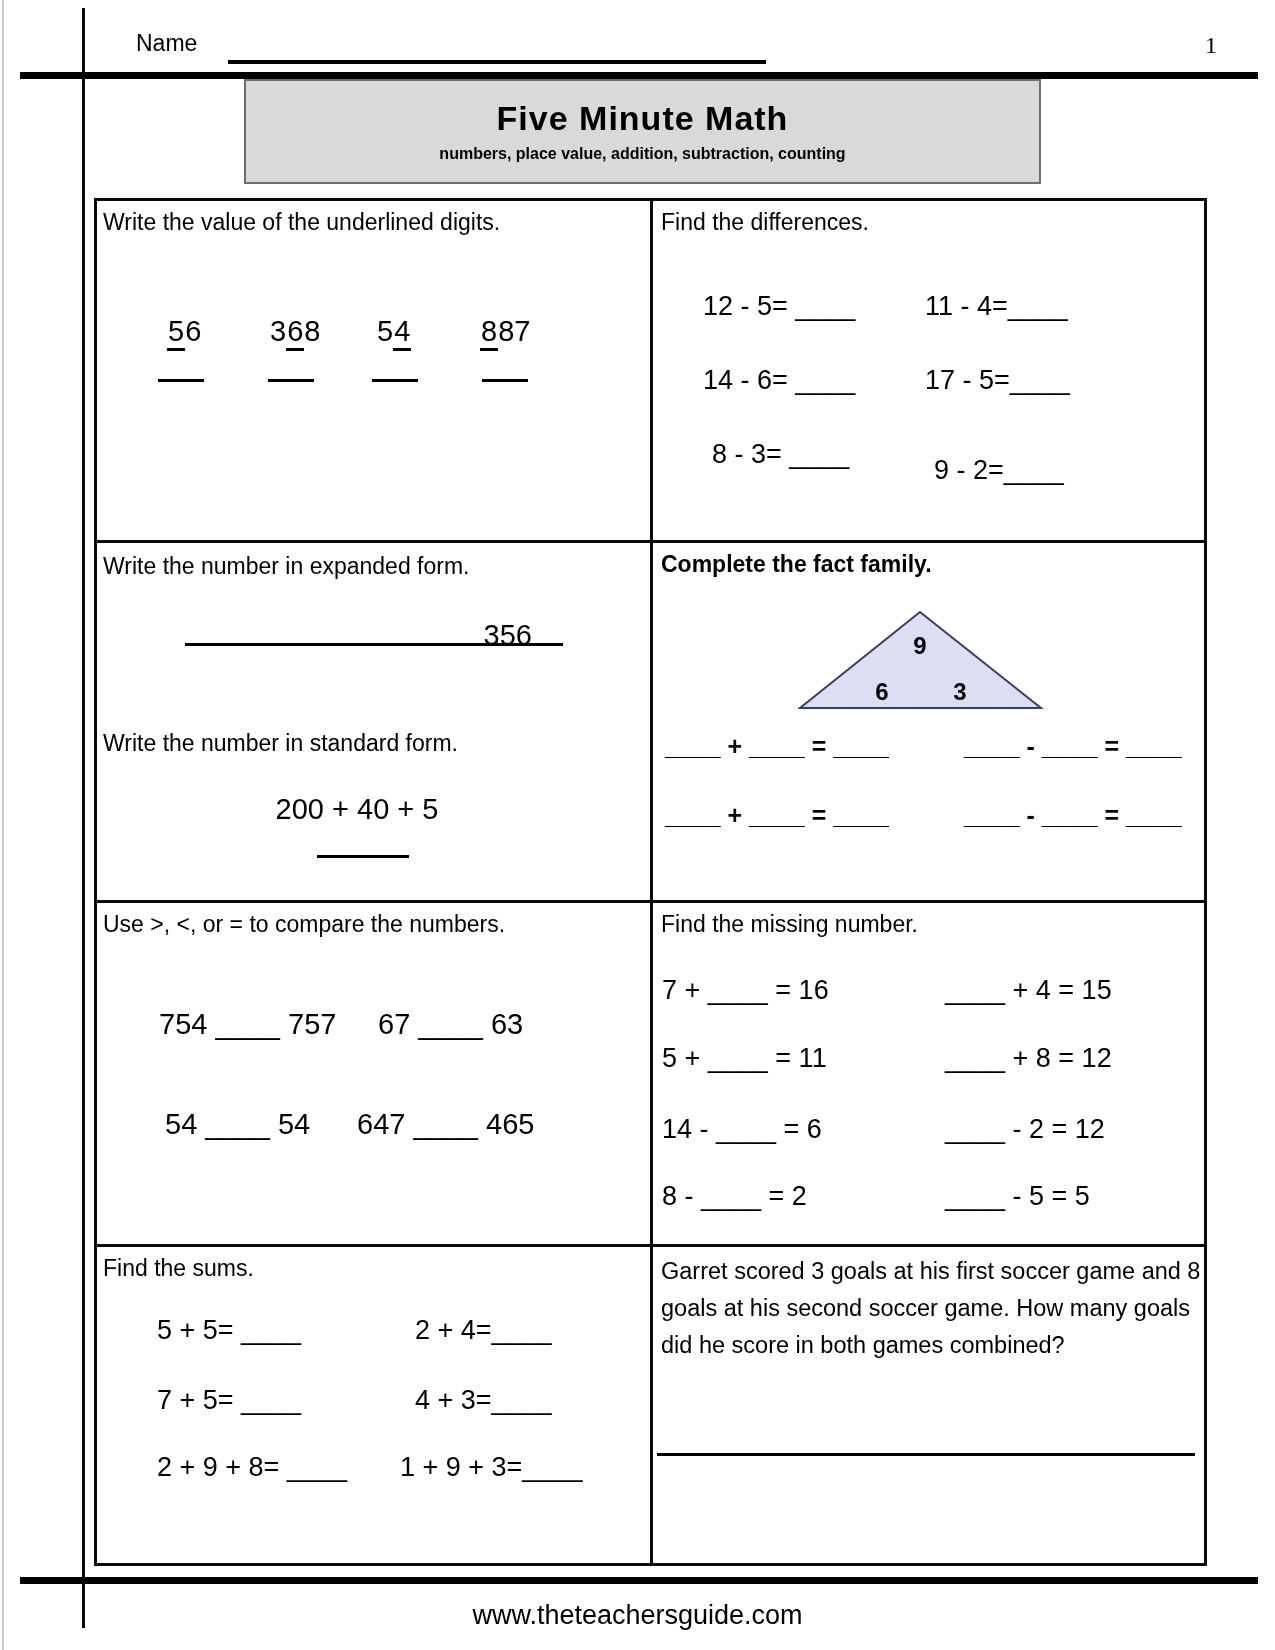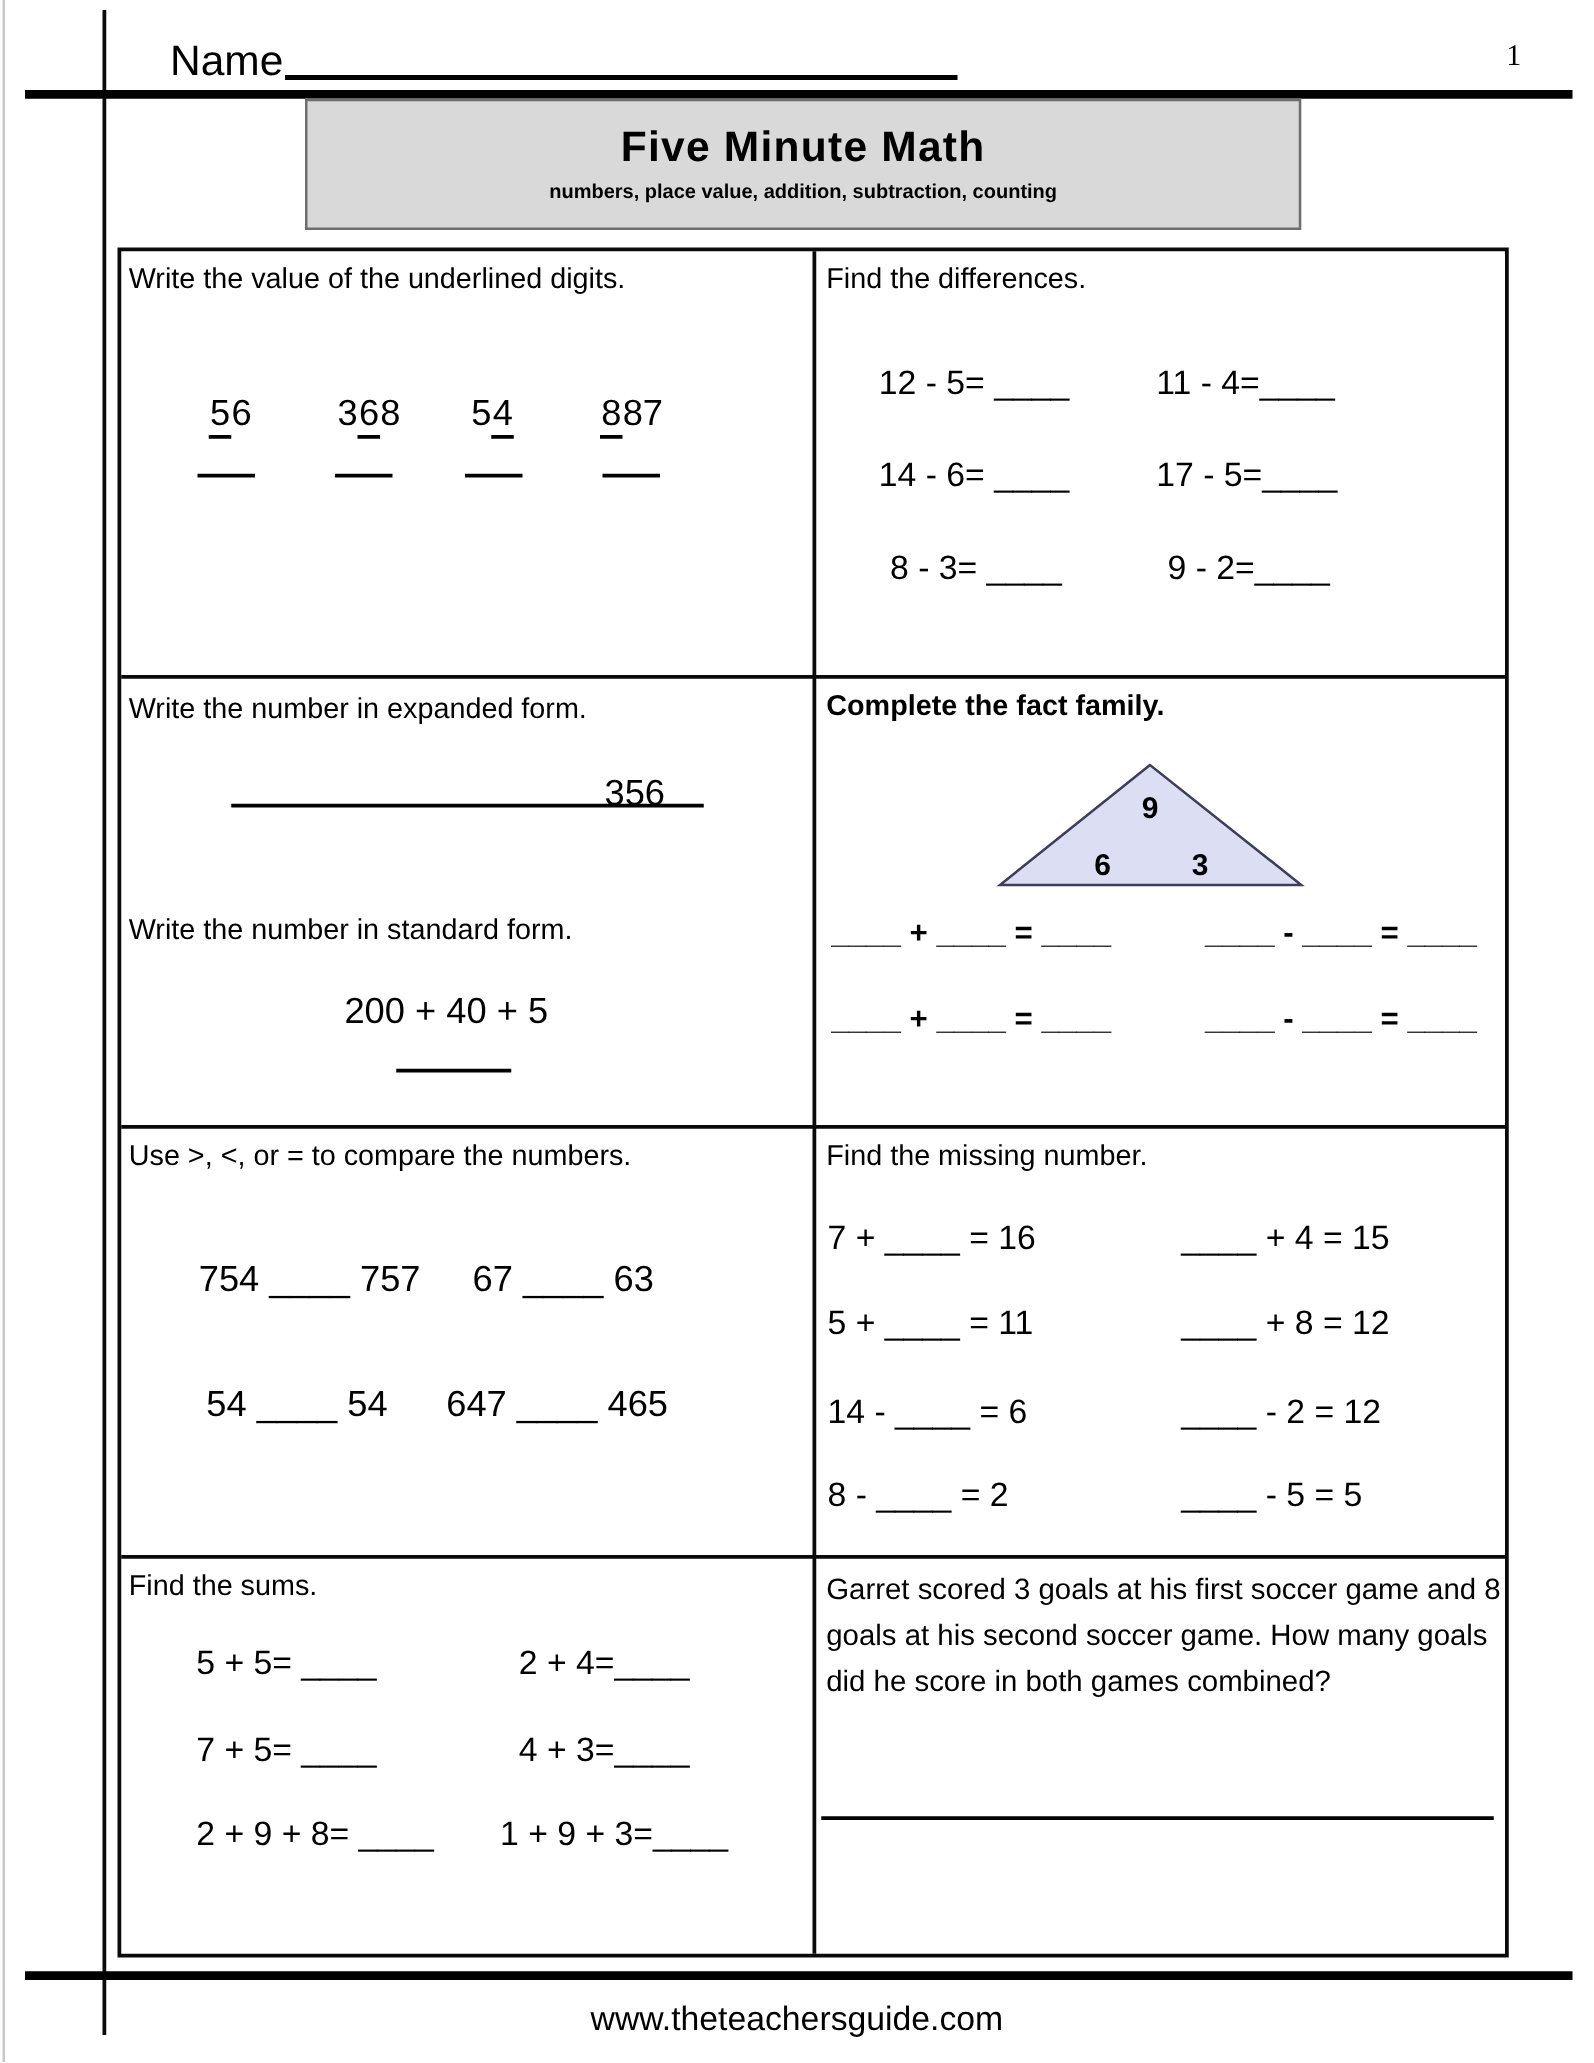--- a/index.html
+++ b/index.html
@@ -7,21 +7,21 @@
   #page {
     position:relative; width:1275px; height:1650px; margin:0 auto;
     background:#ffffff; color:#000;
     font-family:"Liberation Sans", sans-serif; overflow:hidden;
   }
   .abs { position:absolute; white-space:nowrap; }
   .rule { position:absolute; background:#000; }
   .scan-edge { position:absolute; left:2px; top:0; width:2px; height:1650px; background:#c9c9c9; }
   .margin-line { position:absolute; left:82px; top:8px; width:3px; height:1620px; background:#0a0a0a; }
 
-  .name-label { left:136px; top:30px; font-size:34px; }
+  .name-label { left:136px; top:30px; font-size:23px; }
   .name-line { position:absolute; left:228px; top:28px; width:538px; height:36px; border-bottom:4px solid #000; }
   .page-number { left:1205px; top:32px; font-size:24px; font-family:"Liberation Serif", serif; }
   .top-rule { left:20px; top:72px; width:1238px; height:7px; }
   .bottom-rule { left:20px; top:1577px; width:1238px; height:7px; }
 
   .title-box {
     position:absolute; left:244px; top:79px; width:797px; height:105px;
     background:#d9d9d9; border:2px solid #6e6e6e; text-align:center;
   }
   .title-box .title { margin-top:18px; font-size:34px; font-weight:700; letter-spacing:1px; }
@@ -90,21 +90,21 @@
       <div class="ansline" style="left:385px;top:178px;width:46px"></div>
     </div>
 
     <div class="cell" id="c2">
       <div class="abs prompt" style="left:8px;top:8px">Find the differences.</div>
       <div class="abs prob" style="left:50px;top:90px">12 - 5= ____</div>
       <div class="abs prob" style="left:50px;top:164px">14 - 6= ____</div>
       <div class="abs prob" style="left:59px;top:238px">8 - 3= ____</div>
       <div class="abs prob" style="left:272px;top:90px">11 - 4=____</div>
       <div class="abs prob" style="left:272px;top:164px">17 - 5=____</div>
-      <div class="abs prob" style="left:281px;top:238px">9 - 2=____</div>
+      <div class="abs prob" style="left:281px;top:254px">9 - 2=____</div>
     </div>
 
     <div class="cell" id="c3">
       <div class="abs prompt" style="left:6px;top:10px">Write the number in expanded form.</div>
       <div class="abs num" style="left:85px;top:76px;width:350px;text-align:right">356</div>
       <div class="ansline" style="left:88px;top:100px;width:378px"></div>
       <div class="abs prompt" style="left:6px;top:187px">Write the number in standard form.</div>
       <div class="abs num" style="left:85px;top:250px;width:350px;text-align:center">200 + 40 + 5</div>
       <div class="ansline" style="left:220px;top:312px;width:92px"></div>
     </div>

